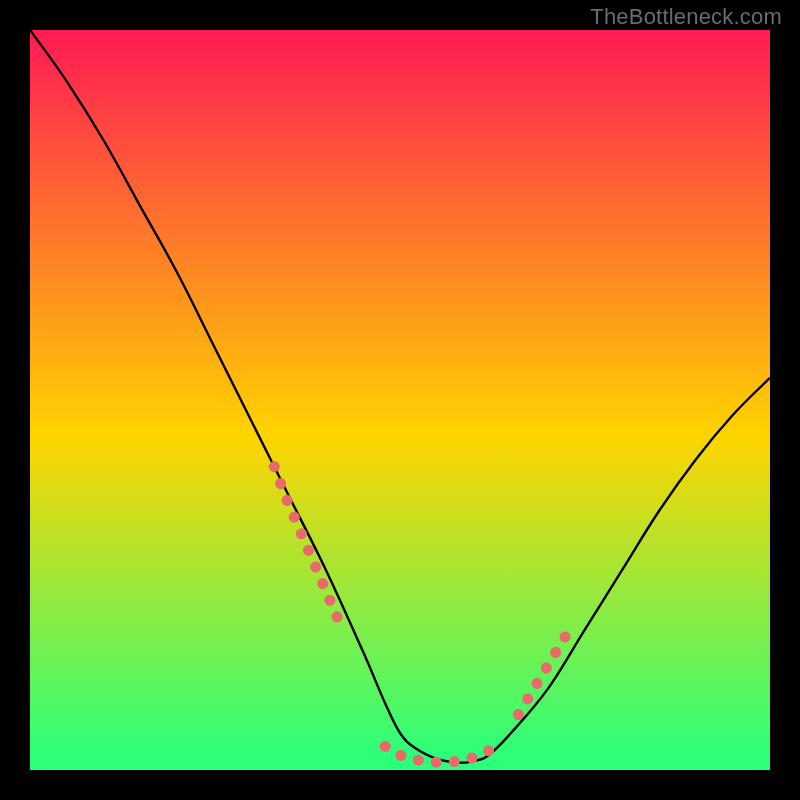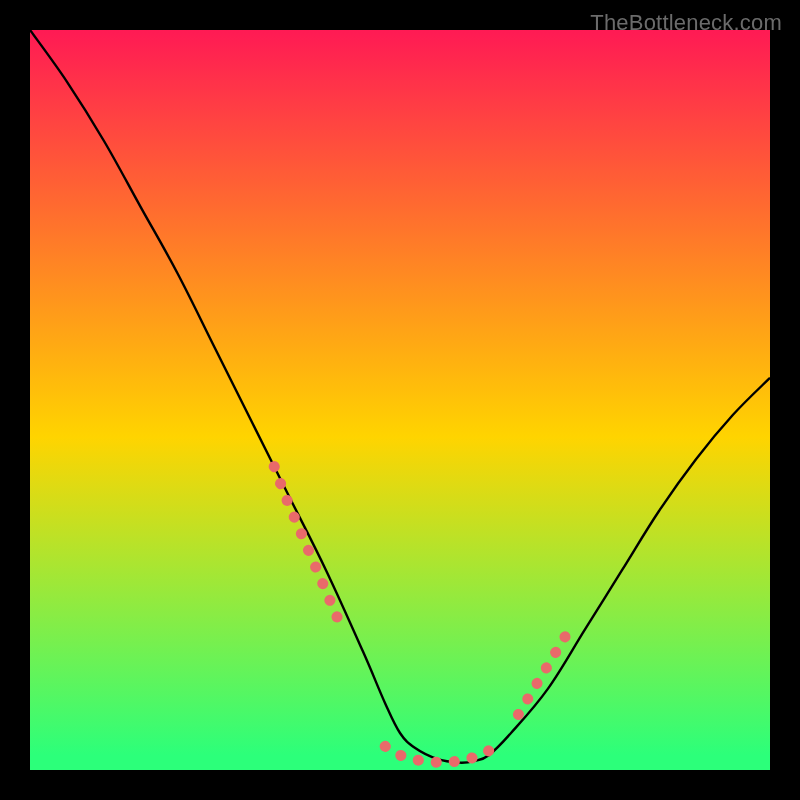--- a/index.html
+++ b/index.html
@@ -7,21 +7,21 @@
     padding: 0;
     background: #000;
     width: 800px;
     height: 800px;
     overflow: hidden;
     position: relative;
     font-family: Arial, Helvetica, sans-serif;
   }
   .watermark {
     position: absolute;
-    top: 10px;
+    top: 4px;
     right: 18px;
     color: #6b6b6b;
     font-size: 22px;
     font-weight: 500;
     letter-spacing: 0.2px;
     z-index: 10;
   }
   .plot-wrap {
     position: absolute;
     left: 30px;

